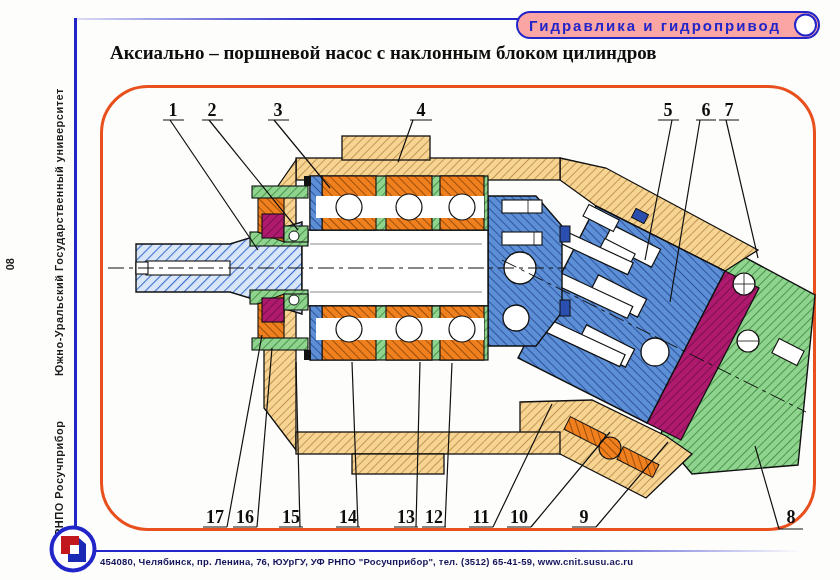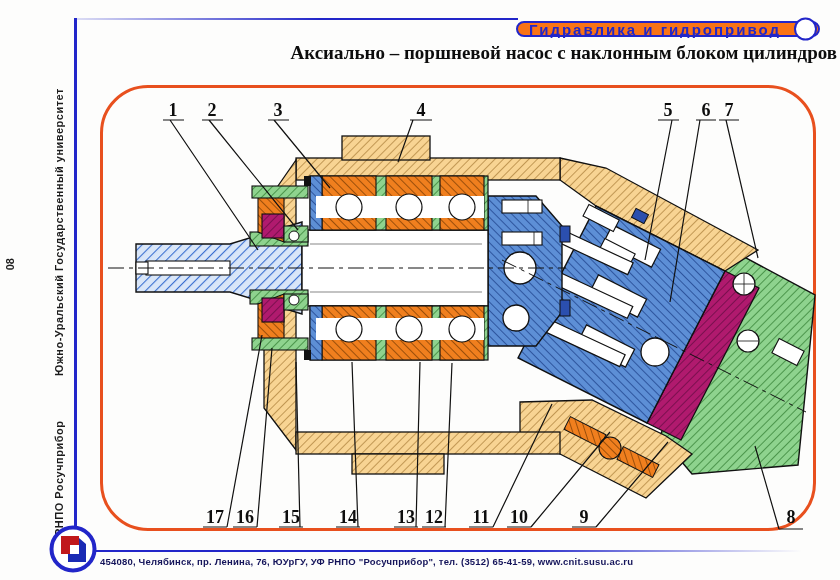--- a/index.html
+++ b/index.html
@@ -1,30 +1,30 @@
 <!DOCTYPE html>
 <html><head>
 <meta charset="utf-8">
 <style>
   html,body{margin:0;padding:0;background:#e9e9e9;}
   .page{position:relative;width:840px;height:580px;background:#fdfdfc;overflow:hidden;
         font-family:"Liberation Sans",sans-serif;}
   
-  .pill{position:absolute;left:516px;top:21px;width:304px;height:16px;border:2.5px solid #2226c9;
-        border-radius:16px;background:#f97316;display:flex;align-items:center;justify-content:center;box-sizing:border-box;}
+  .pill{position:absolute;left:516px;top:11px;width:304px;height:28px;border:2.5px solid #2226c9;
+        border-radius:16px;background:#fca5a5;display:flex;align-items:center;justify-content:center;box-sizing:border-box;}
   .pill-label{color:#2226c9;font-weight:bold;font-size:15px;letter-spacing:2px;white-space:nowrap;padding-right:26px;}
   .pill-circle{position:absolute;right:1px;top:50%;transform:translateY(-50%);width:23px;height:23px;
         border:2.5px solid #2226c9;border-radius:50%;background:#fff;box-sizing:border-box;}
   .hline-top{position:absolute;left:76px;top:18px;width:442px;height:2px;
         background:linear-gradient(to right,rgba(34,38,201,.15),#2226c9 55%);}
   .vline-left{position:absolute;left:74px;top:18px;width:2.5px;height:510px;background:#2226c9;}
   .hline-bottom{position:absolute;left:96px;top:550px;width:706px;height:2px;
         background:linear-gradient(to right,#2226c9 60%,rgba(34,38,201,0));}
   
-  .title{position:absolute;left:110px;right:3px;top:42px;text-align:right;color:#0d0d0d;
+  .title{position:absolute;left:110px;right:3px;top:42px;text-align:left;color:#0d0d0d;
         font-family:"Liberation Serif",serif;font-weight:bold;font-size:19px;}
   
   .side-col{position:absolute;left:48px;top:88px;height:448px;width:22px;
         writing-mode:vertical-rl;transform:rotate(180deg);
         display:flex;justify-content:space-between;align-items:center;
         font-size:11px;font-weight:bold;color:#1c1c1c;letter-spacing:.5px;white-space:nowrap;}
   .page-num{position:absolute;left:4px;top:258px;writing-mode:vertical-rl;transform:rotate(180deg);
         font-size:11px;font-weight:bold;color:#1c1c1c;}
   
   .frame{position:absolute;left:100px;top:85px;width:716px;height:446px;border:3px solid #e8501e;

